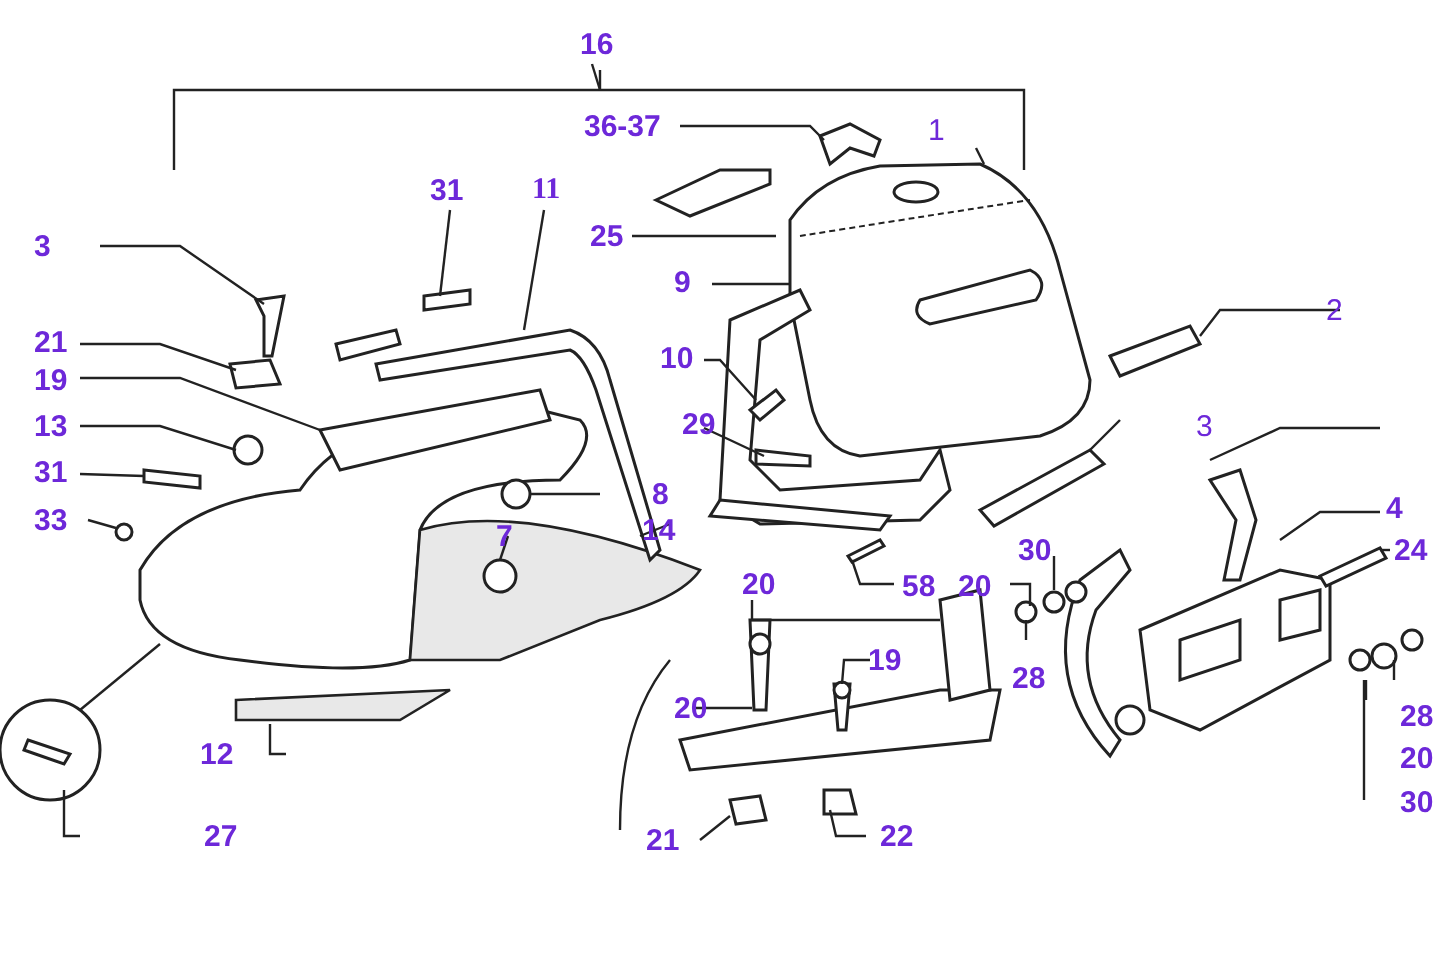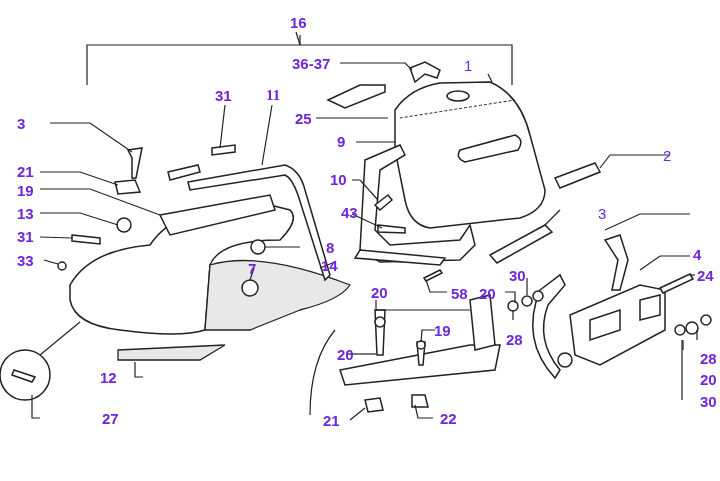--- a/index.html
+++ b/index.html
@@ -153,21 +153,21 @@
 </svg>
 
 <span class="lbl b" style="left:290px;top:15px;">16</span>
 <span class="lbl b" style="left:292px;top:56px;">36-37</span>
 <span class="lbl" style="left:464px;top:58px;">1</span>
 <span class="lbl b" style="left:295px;top:111px;">25</span>
 <span class="lbl b" style="left:337px;top:134px;">9</span>
 <span class="lbl" style="left:663px;top:148px;">2</span>
 <span class="lbl b" style="left:330px;top:172px;">10</span>
 <span class="lbl" style="left:598px;top:206px;">3</span>
-<span class="lbl b" style="left:341px;top:205px;">43</span>
+<span class="lbl b" style="left:341px;top:205px;">29</span>
 <span class="lbl b" style="left:693px;top:247px;">4</span>
 <span class="lbl b" style="left:697px;top:268px;">24</span>
 <span class="lbl b" style="left:509px;top:268px;">30</span>
 <span class="lbl b" style="left:479px;top:286px;">20</span>
 <span class="lbl b" style="left:506px;top:332px;">28</span>
 <span class="lbl b" style="left:451px;top:286px;">58</span>
 <span class="lbl b" style="left:700px;top:351px;">28</span>
 <span class="lbl b" style="left:700px;top:372px;">20</span>
 <span class="lbl b" style="left:700px;top:394px;">30</span>
 <span class="lbl b" style="left:215px;top:88px;">31</span>

